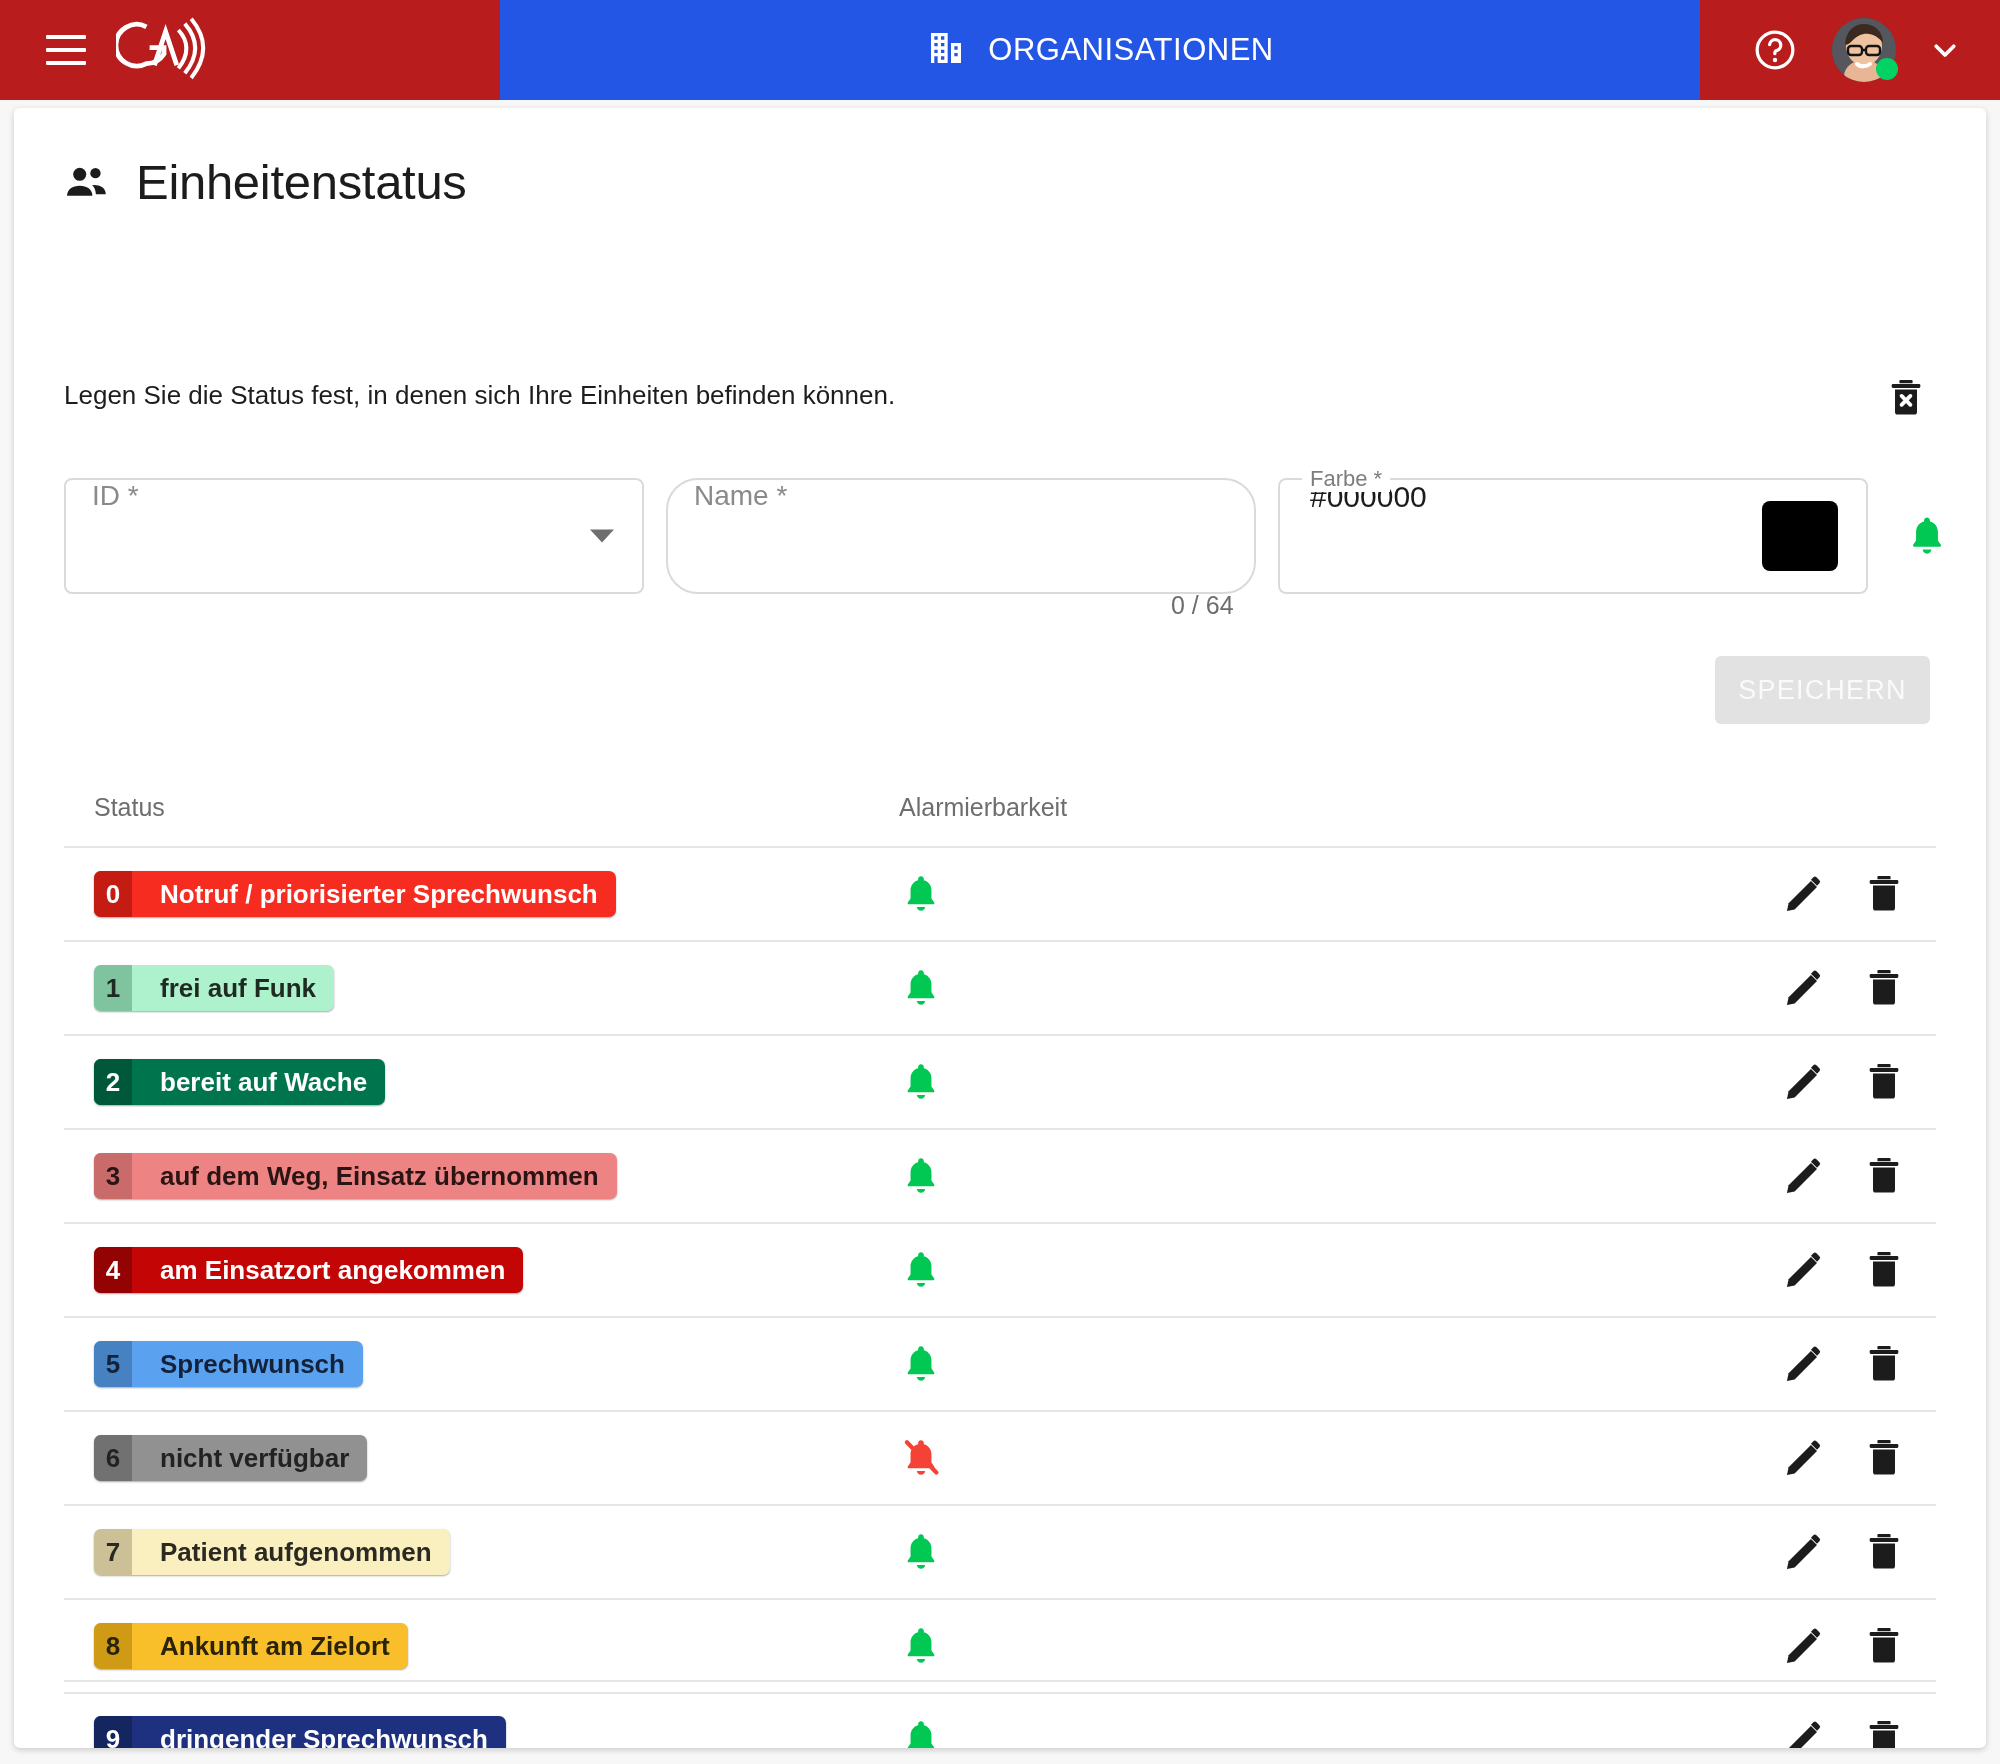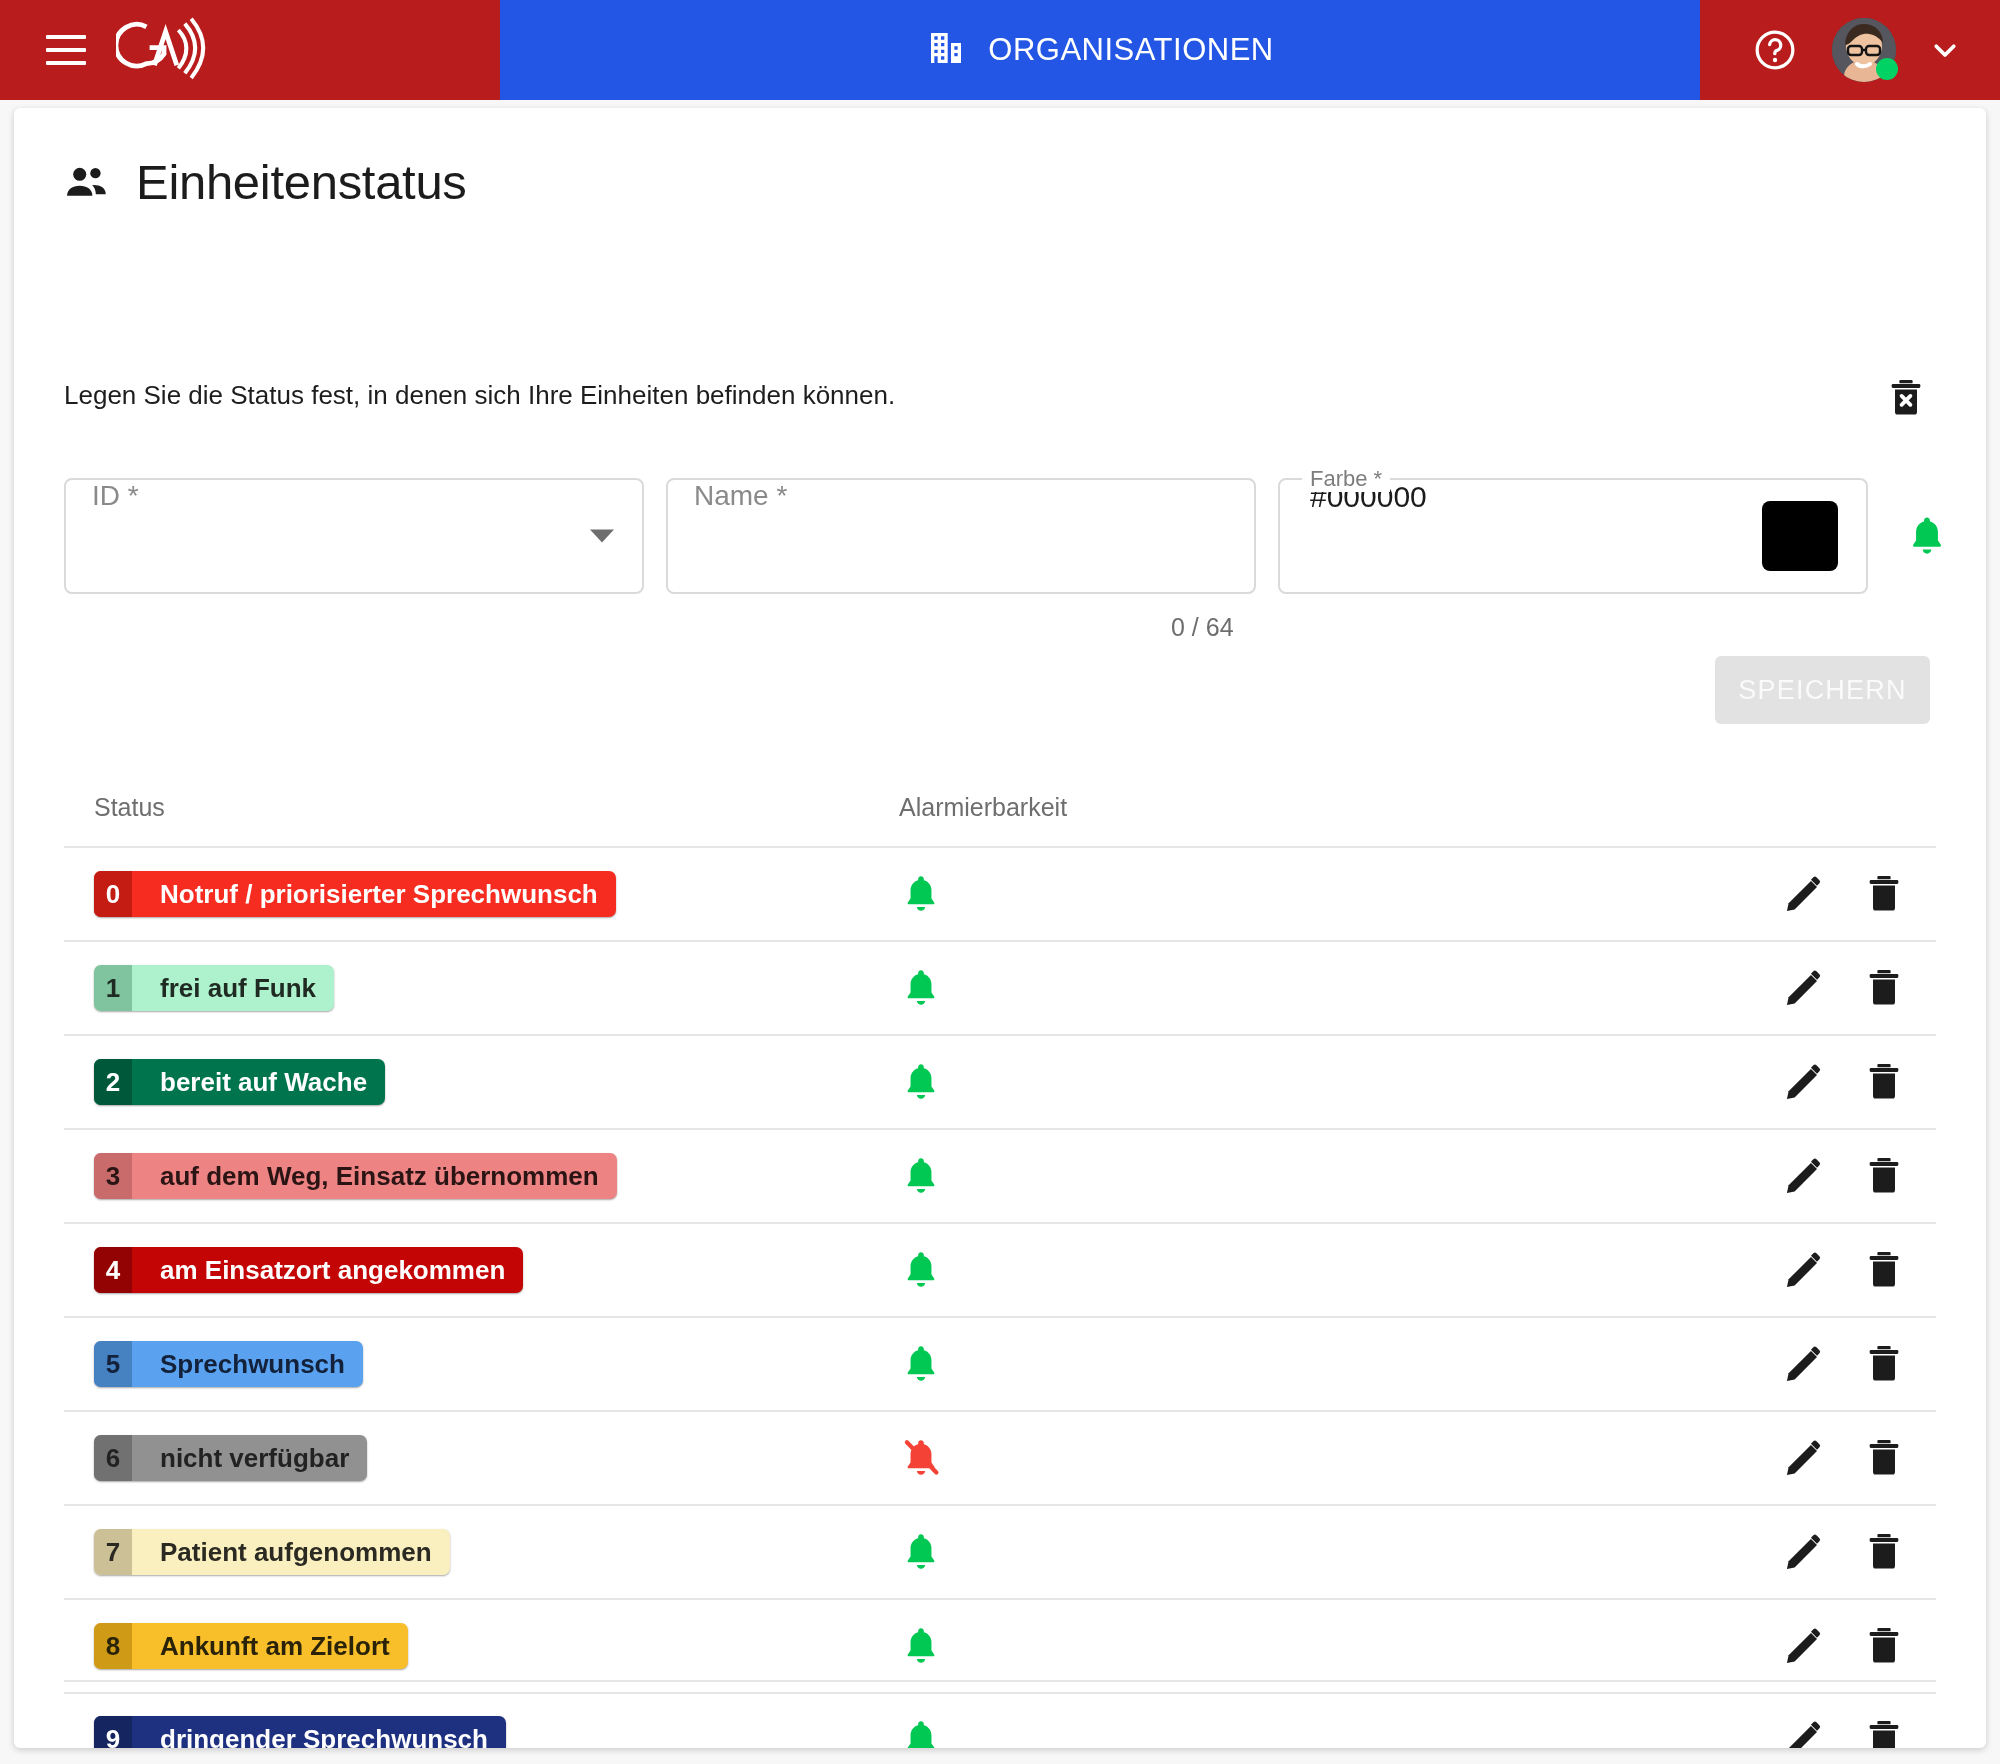--- a/index.html
+++ b/index.html
@@ -120,21 +120,21 @@
   .field {
     position: relative;
     border: 2px solid #dadada;
     border-radius: 8px;
     background: #fff;
     height: 116px;
     display: flex;
     align-items: flex-start;
   }
   .field.id     { width: 580px; }
-  .field.name   { width: 590px; margin-left: 22px; }
+  .field.name   { width: 590px; margin-left: 22px; border-radius: 32px; }
   .field.farbe  { width: 590px; margin-left: 22px; }
 
   .field .ph {
     font-size: 28px;
     color: #8a8a8a;
     padding-left: 26px;
   }
   .field .val {
     font-size: 30px;
     color: #1b1b1b;
@@ -168,21 +168,21 @@
   }
   .bell-toggle {
     margin-left: 36px;
     align-self: center;
     width: 46px; height: 48px;
     cursor: pointer;
   }
 
   .counter {
     position: absolute;
-    left: 1157px; top: 505px;
+    left: 1157px; top: 483px;
     font-size: 25px;
     color: #6d6d6d;
   }
   .save-btn {
     position: absolute;
     right: 56px; top: 548px;
     width: 215px; height: 68px;
     background: #e2e2e2;
     border: none; border-radius: 6px;
     color: #fafafa;

